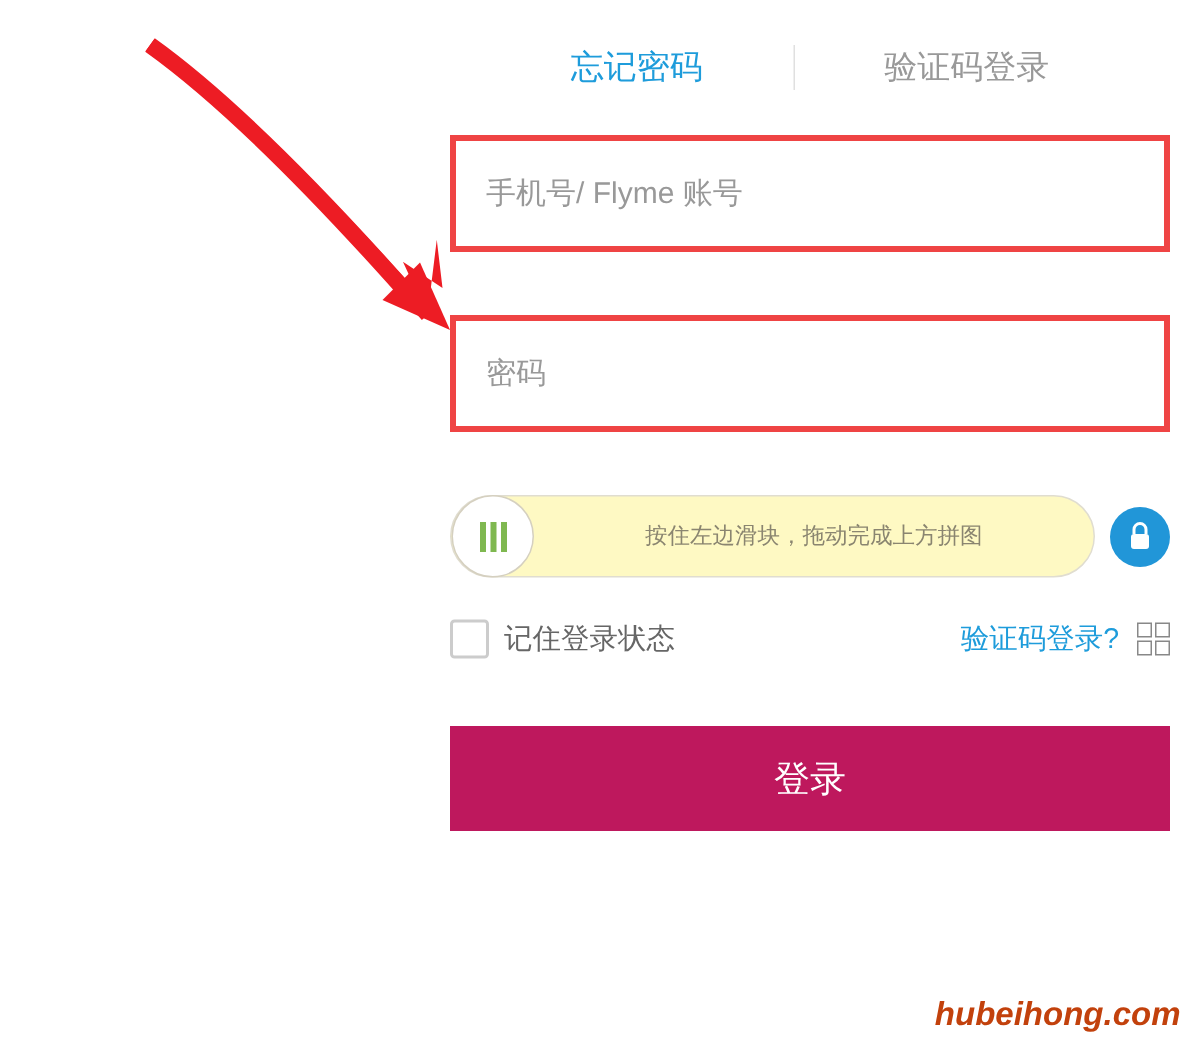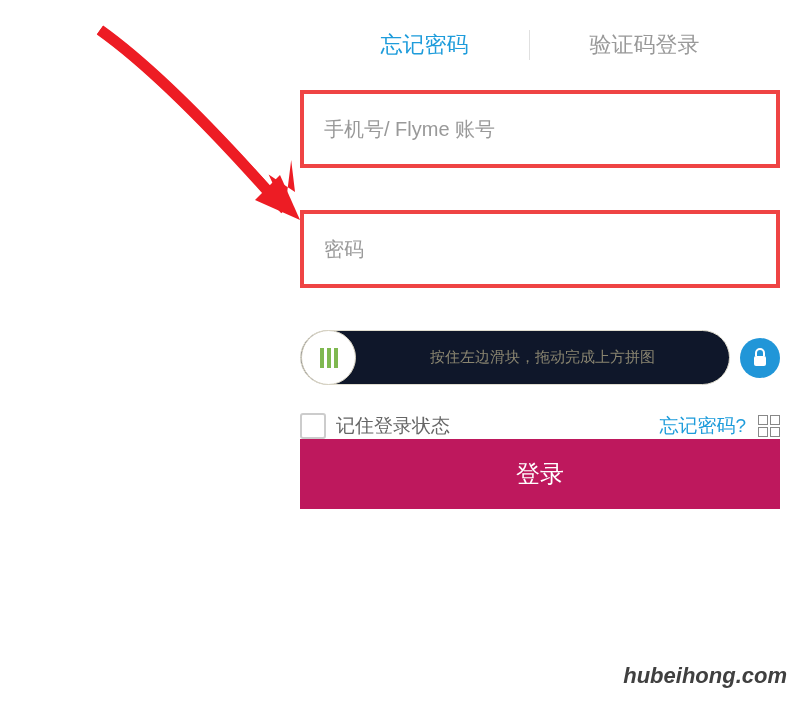--- a/index.html
+++ b/index.html
@@ -57,21 +57,21 @@
     .slider-container {
       display: flex;
       align-items: center;
       margin-bottom: 28px;
       gap: 10px;
     }
     .slider-track {
       flex: 1;
       display: flex;
       align-items: center;
-      background: #0f172a;
+      background: #fef9c3;
       border: 1px solid #e0ddd0;
       border-radius: 30px;
       height: 55px;
       position: relative;
     }
     .slider-handle {
       width: 55px;
       height: 55px;
       background: #ffffff;
       border: 1px solid #d5d0c0;
@@ -101,20 +101,21 @@
       border-radius: 50%;
       display: flex;
       align-items: center;
       justify-content: center;
       flex-shrink: 0;
     }
     .row-options {
       display: flex;
       align-items: center;
       justify-content: space-between;
+      margin-bottom: 45px;
     }
     .remember-wrap {
       display: flex;
       align-items: center;
       gap: 10px;
     }
     .checkbox {
       width: 26px;
       height: 26px;
       border: 2px solid #ccc;
@@ -160,21 +161,21 @@
       position: absolute;
       left: 90px;
       top: 20px;
       pointer-events: none;
     }
     .watermark {
       position: absolute;
       right: 10px;
       bottom: 15px;
       font-size: 22px;
-      color: #404040;
+      color: #c2410c;
       font-weight: bold;
       font-style: italic;
       text-shadow: 1px 1px 0 #fff, -1px -1px 0 #fff, 1px -1px 0 #fff, -1px 1px 0 #fff;
     }
   </style>
 </head>
 <body>
 
 <svg class="arrow" width="230" height="220">
   <defs>
@@ -215,21 +216,21 @@
       </svg>
     </div>
   </div>
 
   <div class="row-options">
     <div class="remember-wrap">
       <div class="checkbox"></div>
       <span class="remember-label">记住登录状态</span>
     </div>
     <div class="right-options">
-      <span class="forgot-link">忘记密码?</span>
+      <span class="forgot-link">验证码登录?</span>
       <div class="qr-icon">
         <div class="qr-square"></div>
         <div class="qr-square"></div>
         <div class="qr-square"></div>
         <div class="qr-square"></div>
       </div>
     </div>
   </div>
 
   <button class="login-button">登录</button>

